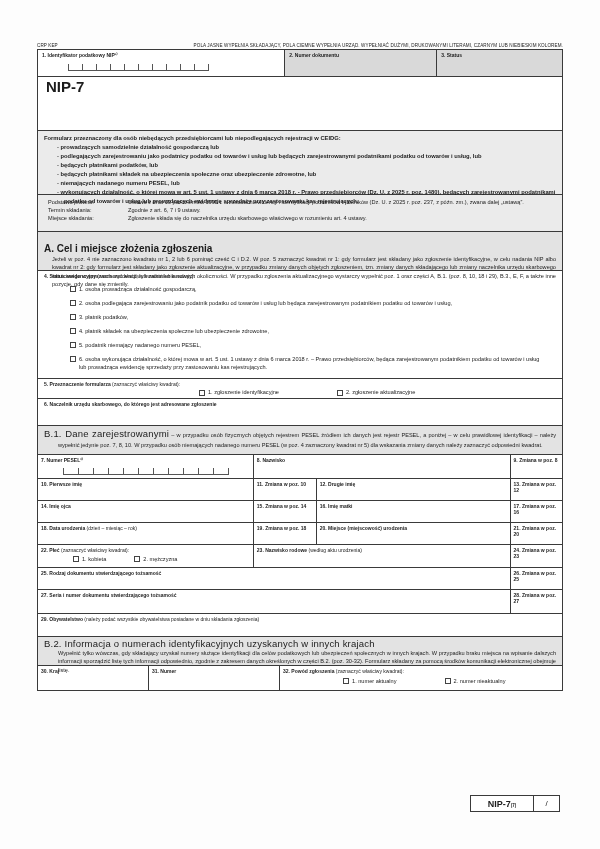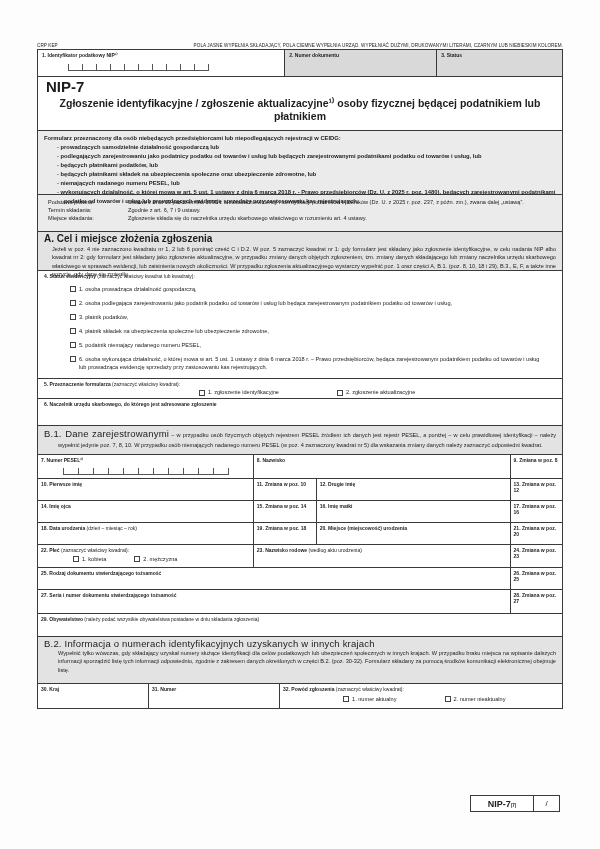--- a/index.html
+++ b/index.html
@@ -32,29 +32,29 @@
   .subtitle{font-size:10.5px;font-weight:bold;text-align:center;line-height:1.25;margin-top:1px;}
   
   .intro-box{height:65px;padding:3px 6px;font-size:5.8px;font-weight:bold;line-height:1.55;}
   .bullet{padding-left:20px;text-indent:-7px;}
   
   .legal-box{height:38px;padding:3px 6px 2px 10px;font-size:5.6px;line-height:1.45;}
   .legal-row{display:flex;}
   .legal-row .ll{flex:0 0 80px;}
   .legal-row .lt{flex:1;}
   
-  .secA{height:40px;padding:1px 6px 2px;}
+  .secA{height:40px;padding:11px 6px 2px;}
   .sec-title{font-size:10px;font-weight:bold;line-height:1.2;}
   .sec-desc{font-size:5.6px;line-height:1.5;text-align:justify;padding-left:8px;}
   .secB{height:16px;padding:2px 6px;}
   .subsec{padding:1px 6px 2px;}
   .subsec-title{font-size:9.5px;font-weight:normal;letter-spacing:.2px;}
   .subsec-desc{font-size:5.6px;line-height:1.5;text-align:justify;padding-left:14px;}
   .b1{height:30px;}
-  .b2{height:48px;}
+  .b2{height:30px;}
   
   .f4-box{height:109px;padding:2px 6px;}
   .opt{display:flex;align-items:flex-start;font-size:5.6px;line-height:1.35;}
   .opt .cb{flex:0 0 4px;width:4px;height:4px;border:1px solid #444;margin:0 3px 0 0;margin-top:.5px;}
   .f4-box .opt{margin-left:26px;margin-top:6.5px;max-width:470px;}
   .f5-box{height:21px;padding:2px 6px;}
   .f5-opts{display:flex;margin-top:2px;padding-left:155px;gap:58px;}
   .f6-box{height:28px;padding:2px 6px;}
   
   .row{display:flex;}
@@ -103,21 +103,20 @@
       <div class="cell c2 shaded">
         <div class="flabel">2. Numer dokumentu</div>
       </div>
       <div class="cell c3 shaded">
         <div class="flabel">3. Status</div>
       </div>
     </div>
 
     <div class="box title-box">
       <div class="form-code">NIP-7</div>
-      <div class="subtitle">Zgłoszenie identyfikacyjne / zgłoszenie aktualizacyjne¹⁾ osoby fizycznej będącej podatnikiem lub płatnikiem</div>
     </div>
 
     <div class="box greybg intro-box">
       <div>Formularz przeznaczony dla osób niebędących przedsiębiorcami lub niepodlegających rejestracji w CEIDG:</div>
       <div class="bullet">- prowadzących samodzielnie działalność gospodarczą lub</div>
       <div class="bullet">- podlegających zarejestrowaniu jako podatnicy podatku od towarów i usług lub będących zarejestrowanymi podatnikami podatku od towarów i usług, lub</div>
       <div class="bullet">- będących płatnikami podatków, lub</div>
       <div class="bullet">- będących płatnikami składek na ubezpieczenia społeczne oraz ubezpieczenie zdrowotne, lub</div>
       <div class="bullet">- niemających nadanego numeru PESEL, lub</div>
       <div class="bullet">- wykonujących działalność, o której mowa w art. 5 ust. 1 ustawy z dnia 6 marca 2018 r. - Prawo przedsiębiorców (Dz. U. z 2025 r. poz. 1480), będących zarejestrowanymi podatnikami podatku od towarów i usług lub prowadzących ewidencję sprzedaży przy zastosowaniu kas rejestrujących.</div>

